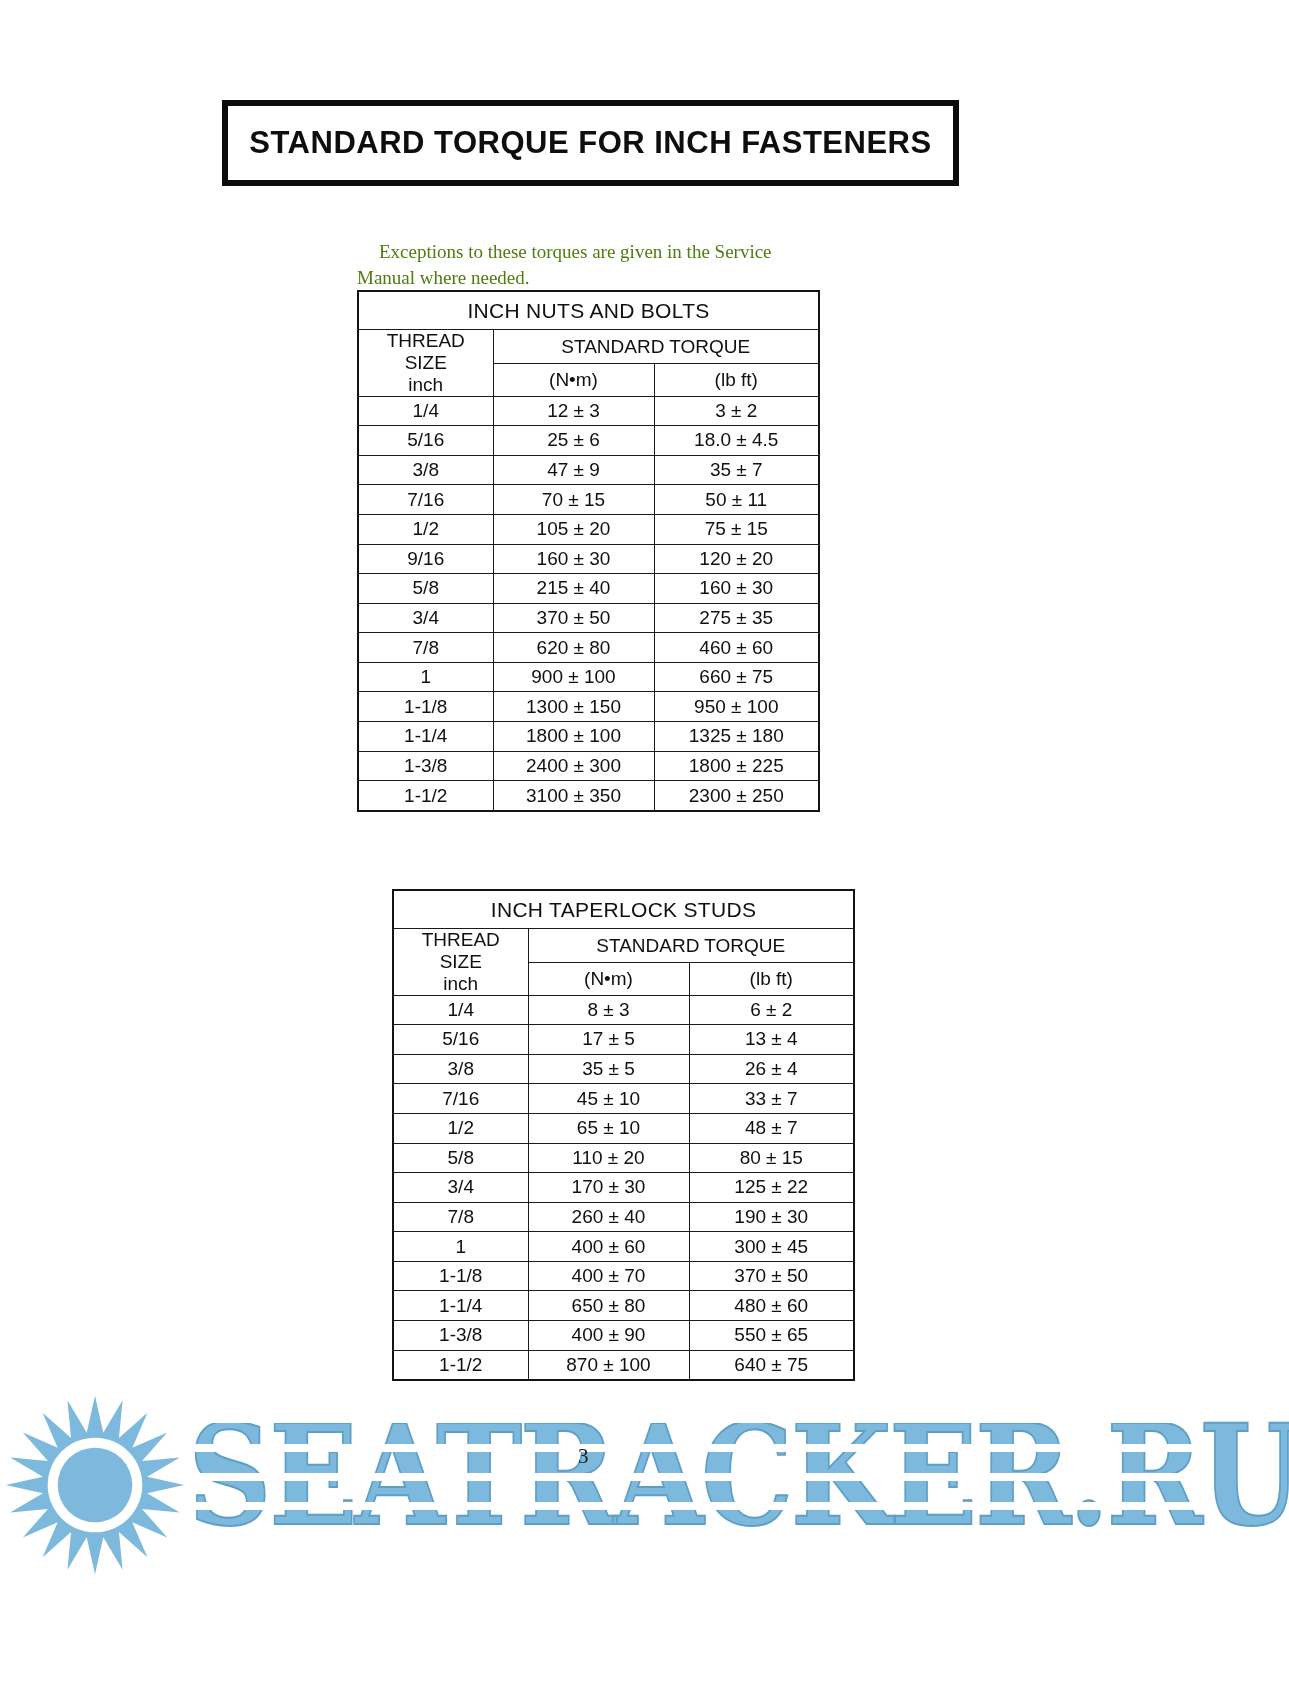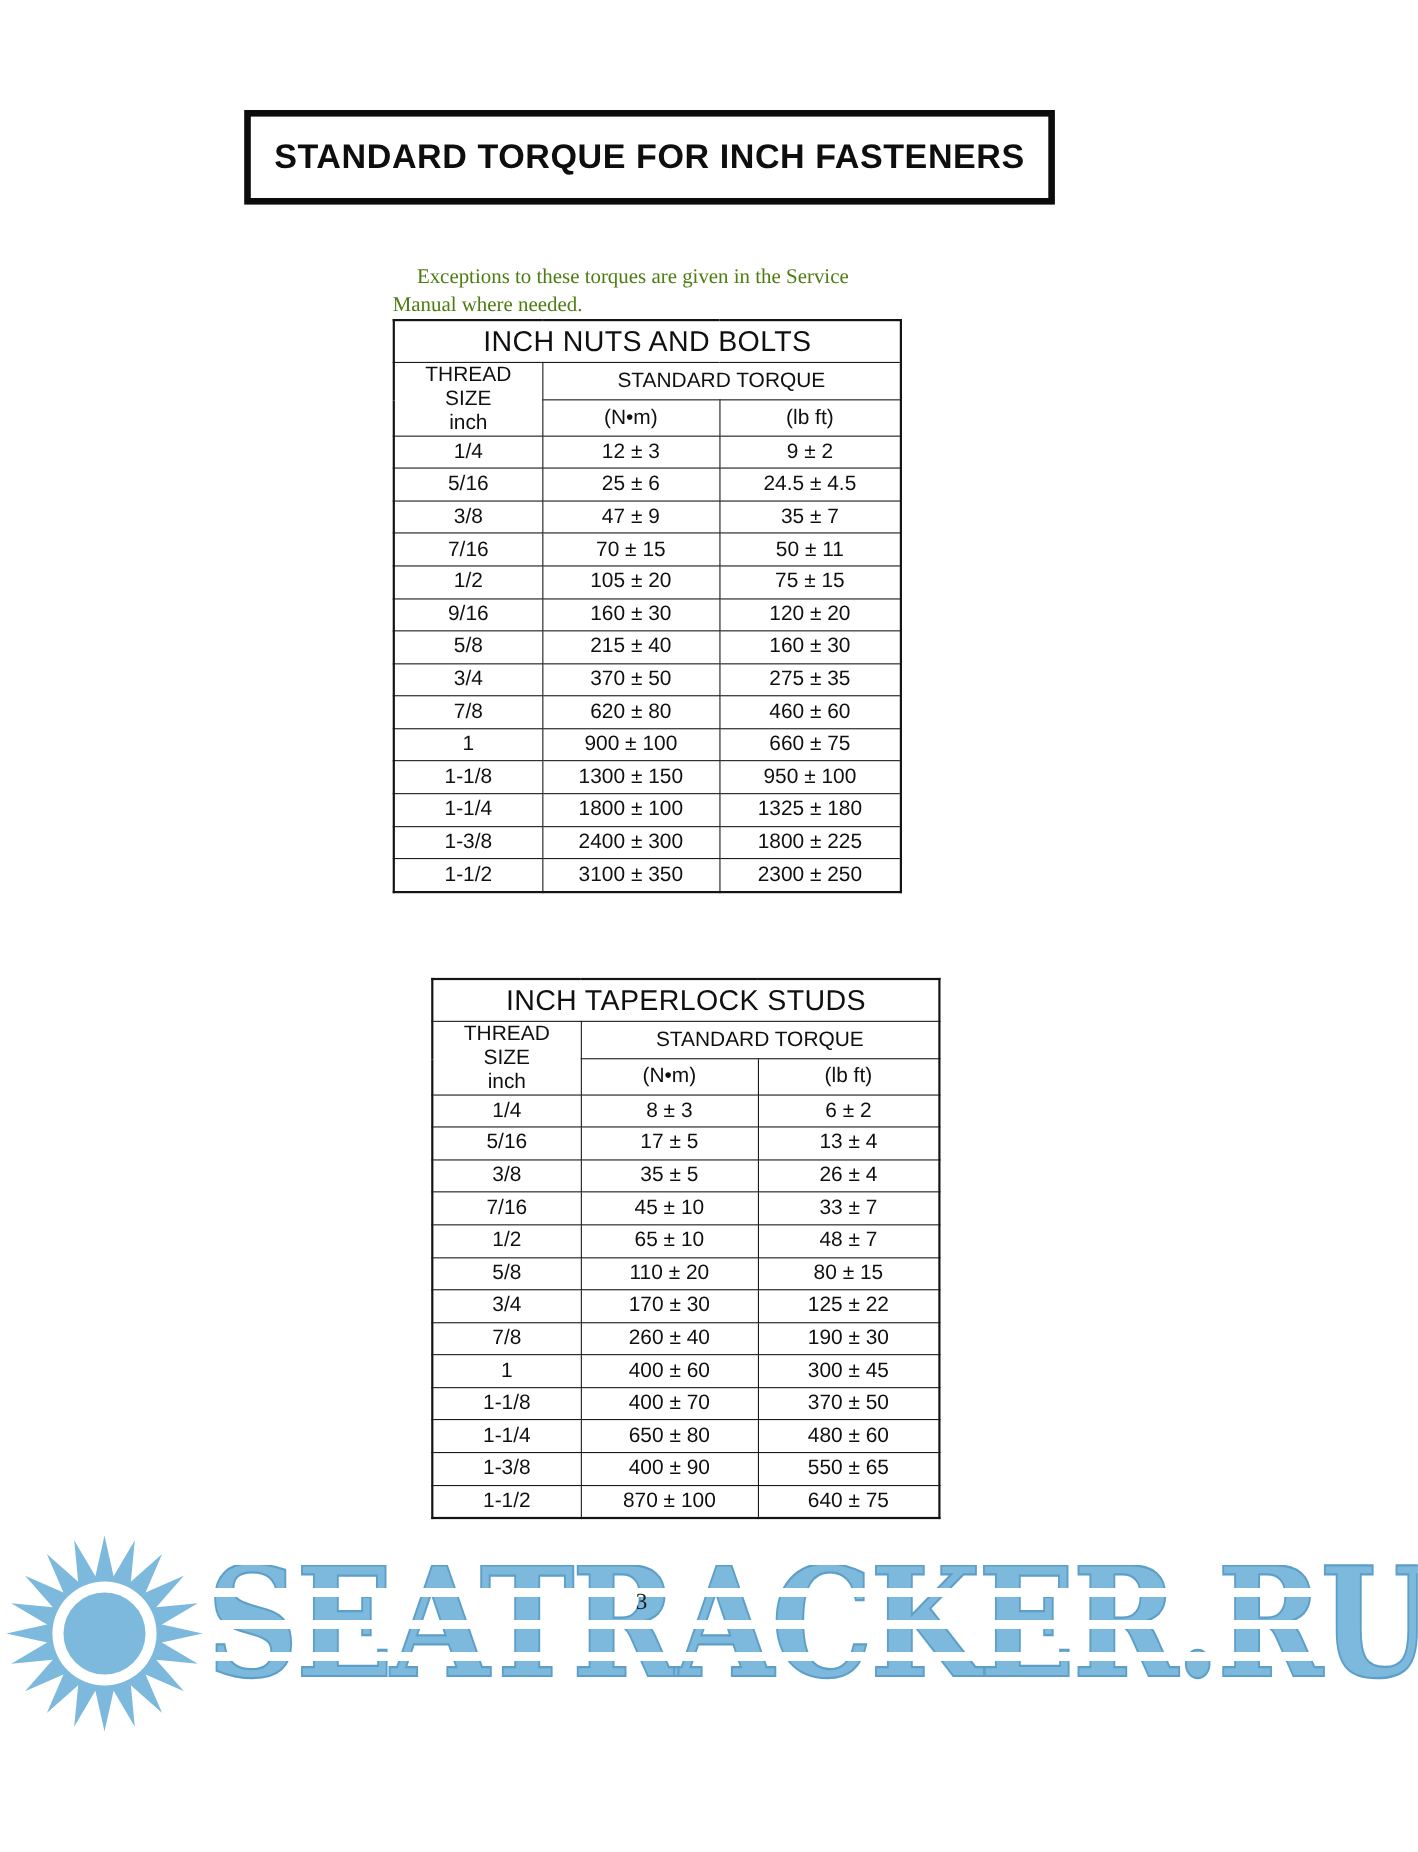--- a/index.html
+++ b/index.html
@@ -33,21 +33,21 @@
     border-collapse: collapse; table-layout: fixed;
     font-size: 19px; color: #101010; background: #ffffff;
     border: 2.5px solid #141414;
   }
   #table-0 { top: 290px; }
   #table-1 { top: 889px; margin-left: 35px; }
   table.torque th, table.torque td {
     border: 1.6px solid #1a1a1a; text-align: center; vertical-align: middle;
     padding: 0; font-weight: normal;
   }
-  .tbl-title { height: 37px; font-size: 26px; font-weight: bold; letter-spacing: 0.3px; }
+  .tbl-title { height: 37px; font-size: 21px; font-weight: bold; letter-spacing: 0.3px; }
   .thread-hdr { white-space: pre-line; line-height: 1.15; }
   .std-hdr  { height: 33px; }
   .unit-cell { height: 31px; }
   table.torque tbody td { height: 28.6px; }
 
   
   .page-number {
     position: absolute; left: 578px; top: 1444px; z-index: 3;
     font-family: "Liberation Serif", serif; font-size: 21px; color: #1c1c1c;
   }
@@ -101,26 +101,26 @@
       </tr>
       <tr>
         <th class="unit-cell">(N•m)</th>
         <th class="unit-cell">(lb ft)</th>
       </tr>
     </thead>
     <tbody>
         <tr>
           <td>1/4</td>
           <td>12 ± 3</td>
-          <td>9 ± 2</td>
+          <td>3 ± 2</td>
         </tr>
         <tr>
           <td>5/16</td>
           <td>25 ± 6</td>
-          <td>24.5 ± 4.5</td>
+          <td>18.0 ± 4.5</td>
         </tr>
         <tr>
           <td>3/8</td>
           <td>47 ± 9</td>
           <td>35 ± 7</td>
         </tr>
         <tr>
           <td>7/16</td>
           <td>70 ± 15</td>
           <td>50 ± 11</td>

